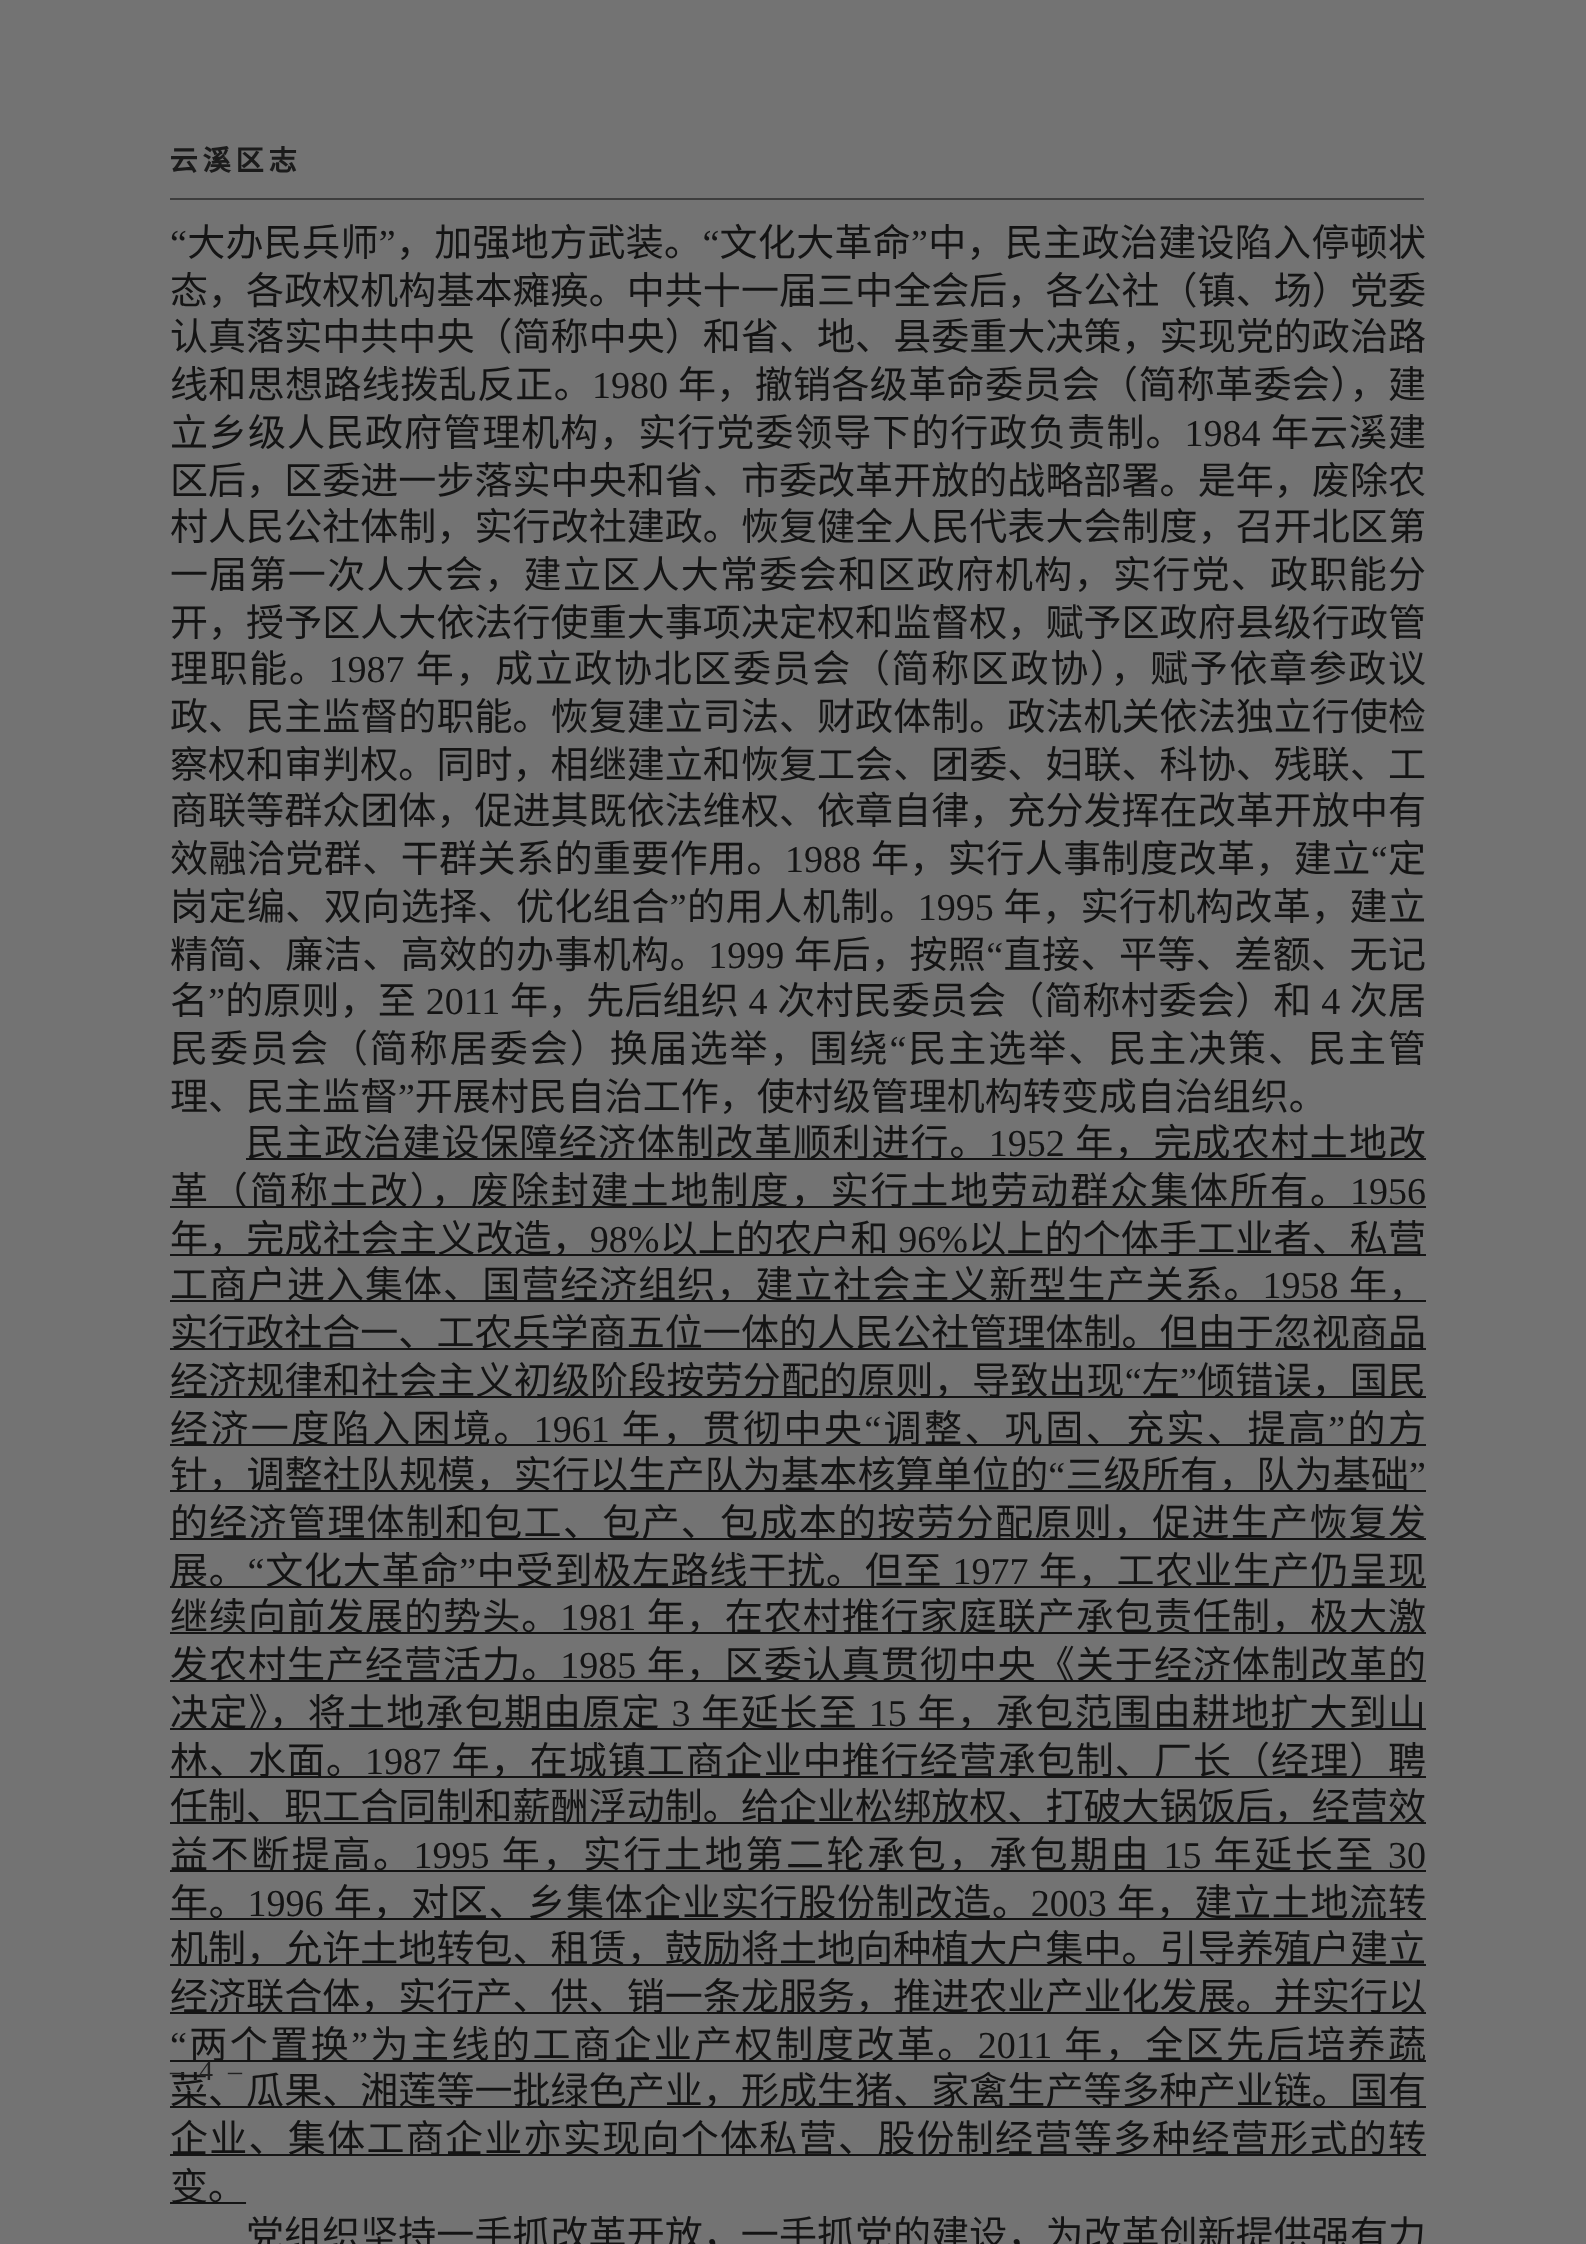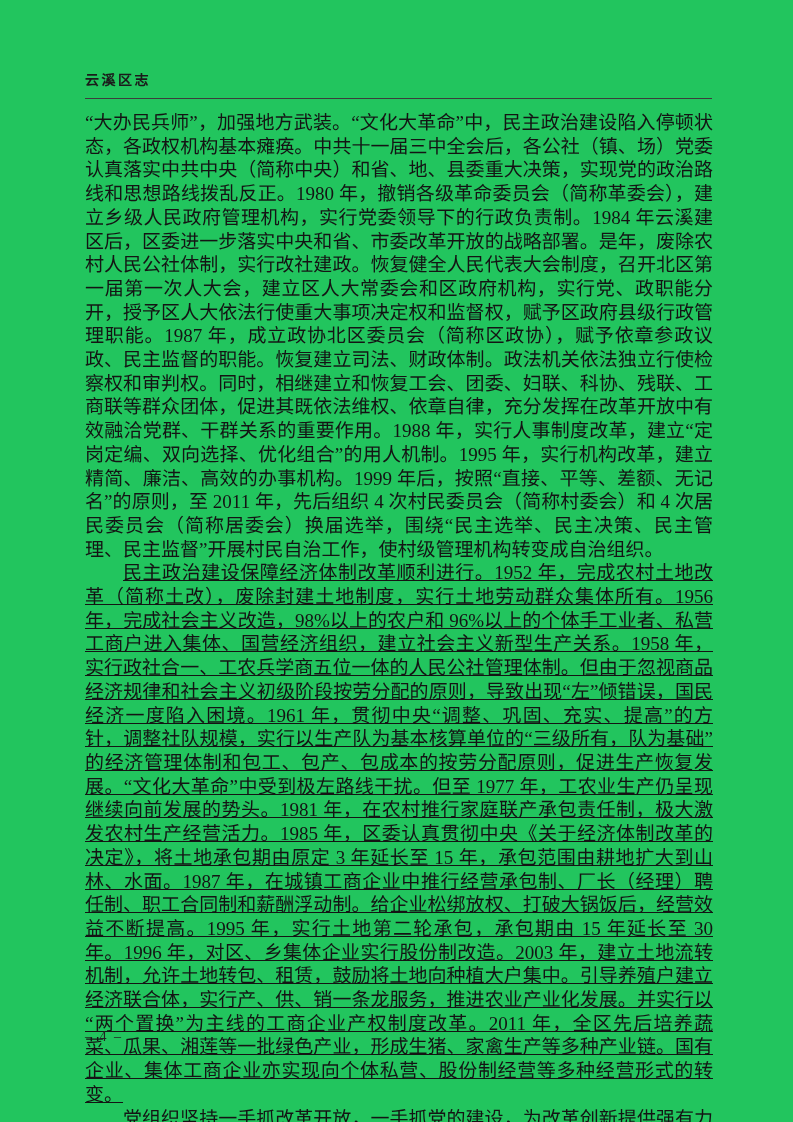--- a/index.html
+++ b/index.html
@@ -4,21 +4,21 @@
 <style>
   html, body {
     margin: 0;
     padding: 0;
     background: #ffffff;
   }
   .page {
     position: relative;
     width: 793px;
     height: 1122px;
-    background: #22c55e;
+    background: #737373;
     overflow: hidden;
     color: #151515;
   }
   .header {
     position: absolute;
     left: 85px;
     top: 71px;
     width: 627px;
   }
   .header-title {

